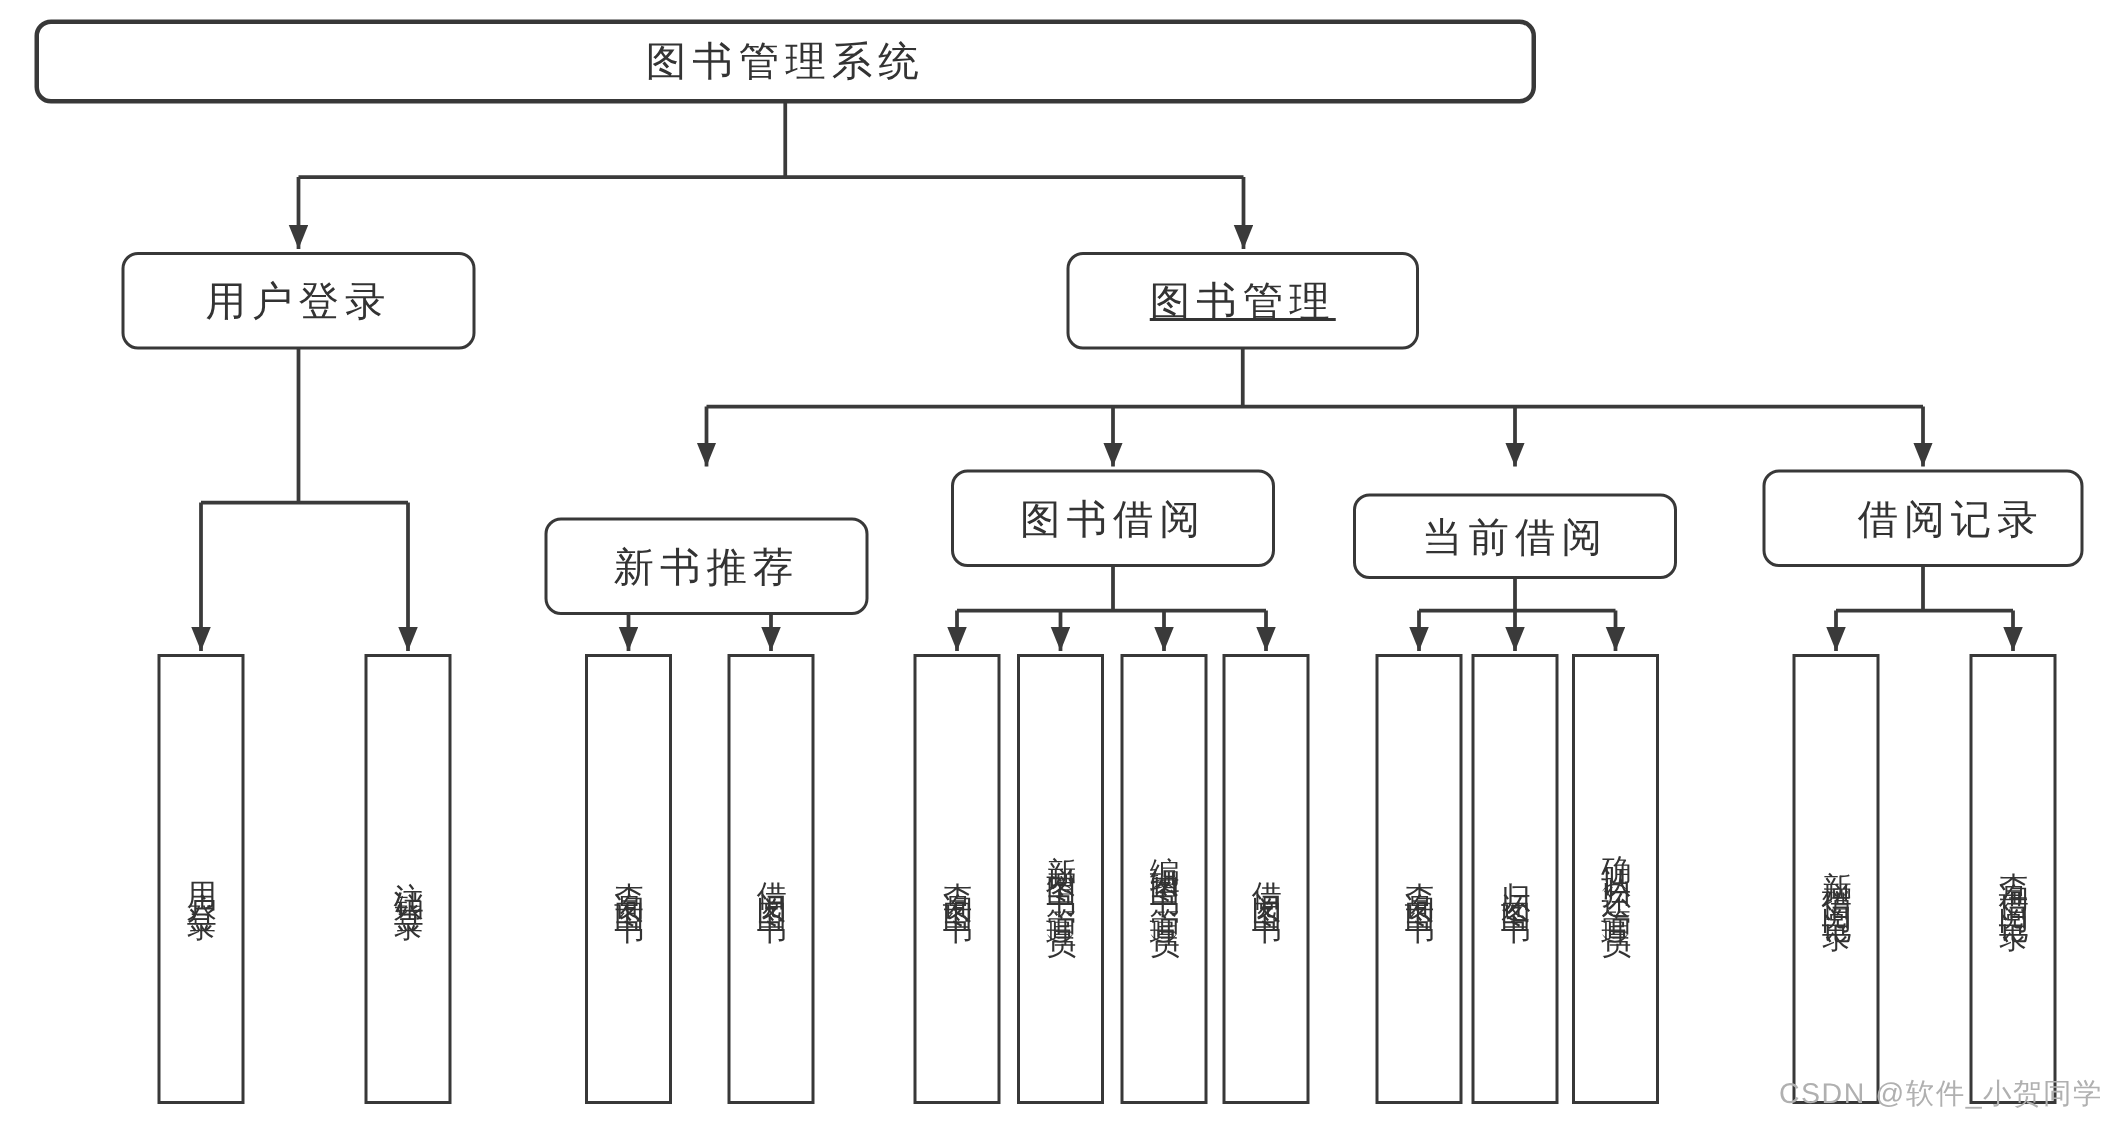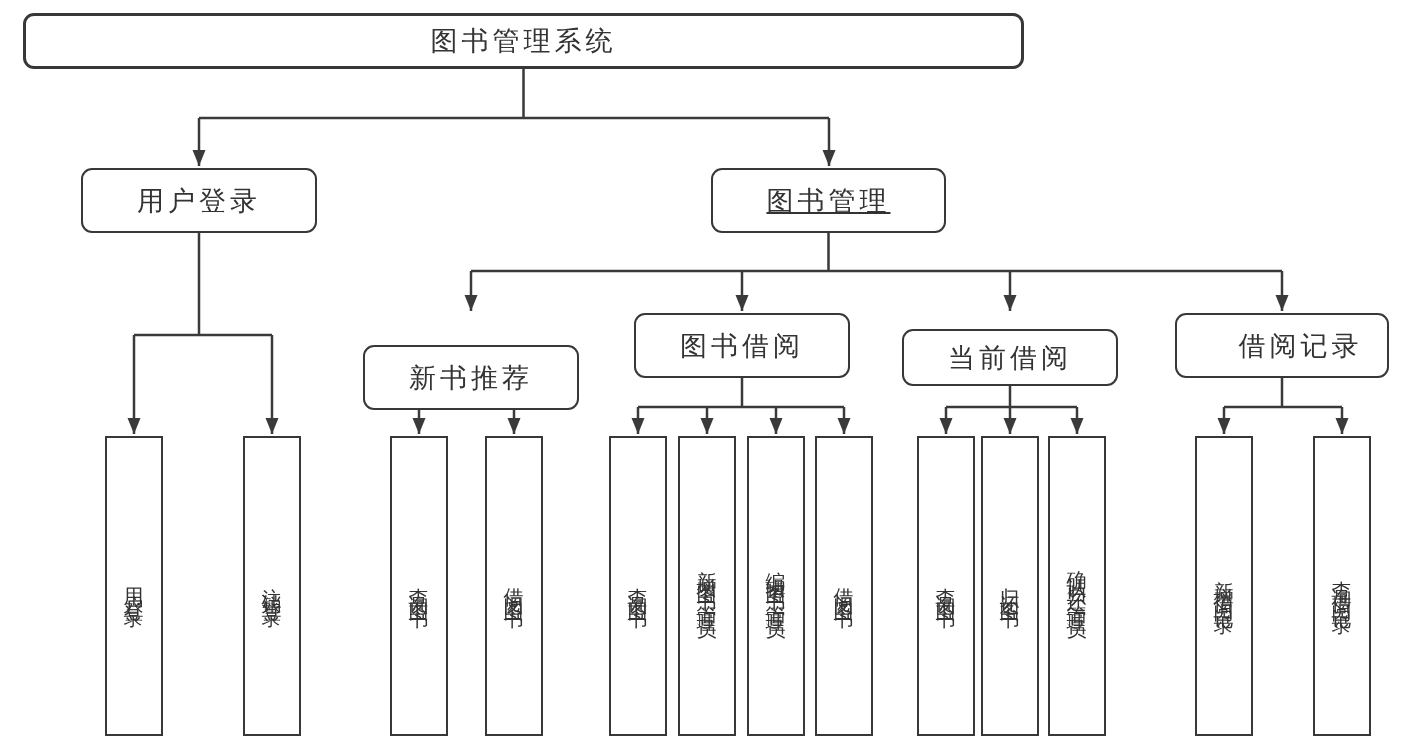--- a/index.html
+++ b/index.html
@@ -134,14 +134,15 @@
     <span class="vtext">确认归还（管理员）</span>
   </div>
 
   <div class="node vbox" style="left:1195px;">
     <span class="vtext">新增借阅记录</span>
   </div>
   <div class="node vbox" style="left:1313px;">
     <span class="vtext">查询借阅记录</span>
   </div>
 
+  <div class="watermark">CSDN @软件_小贺同学</div>
 
 </div>
 
 </body></html>

